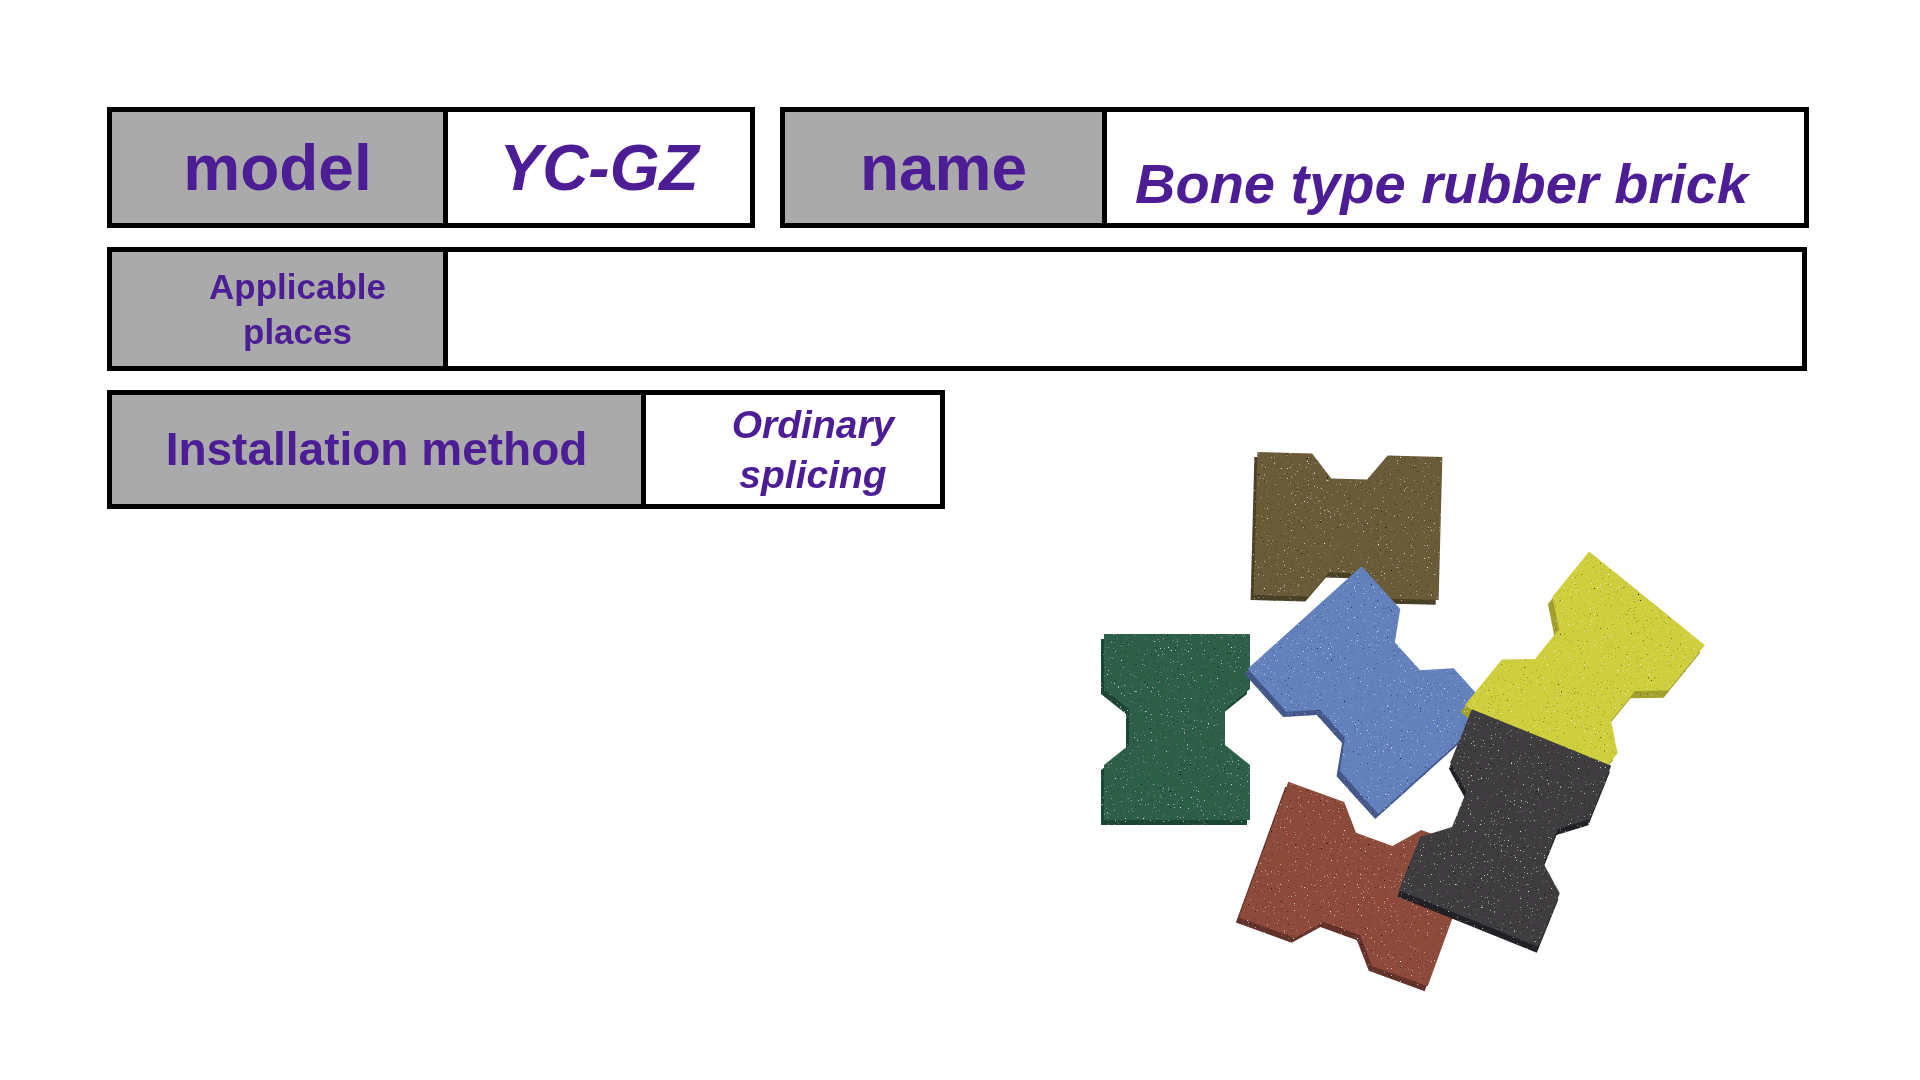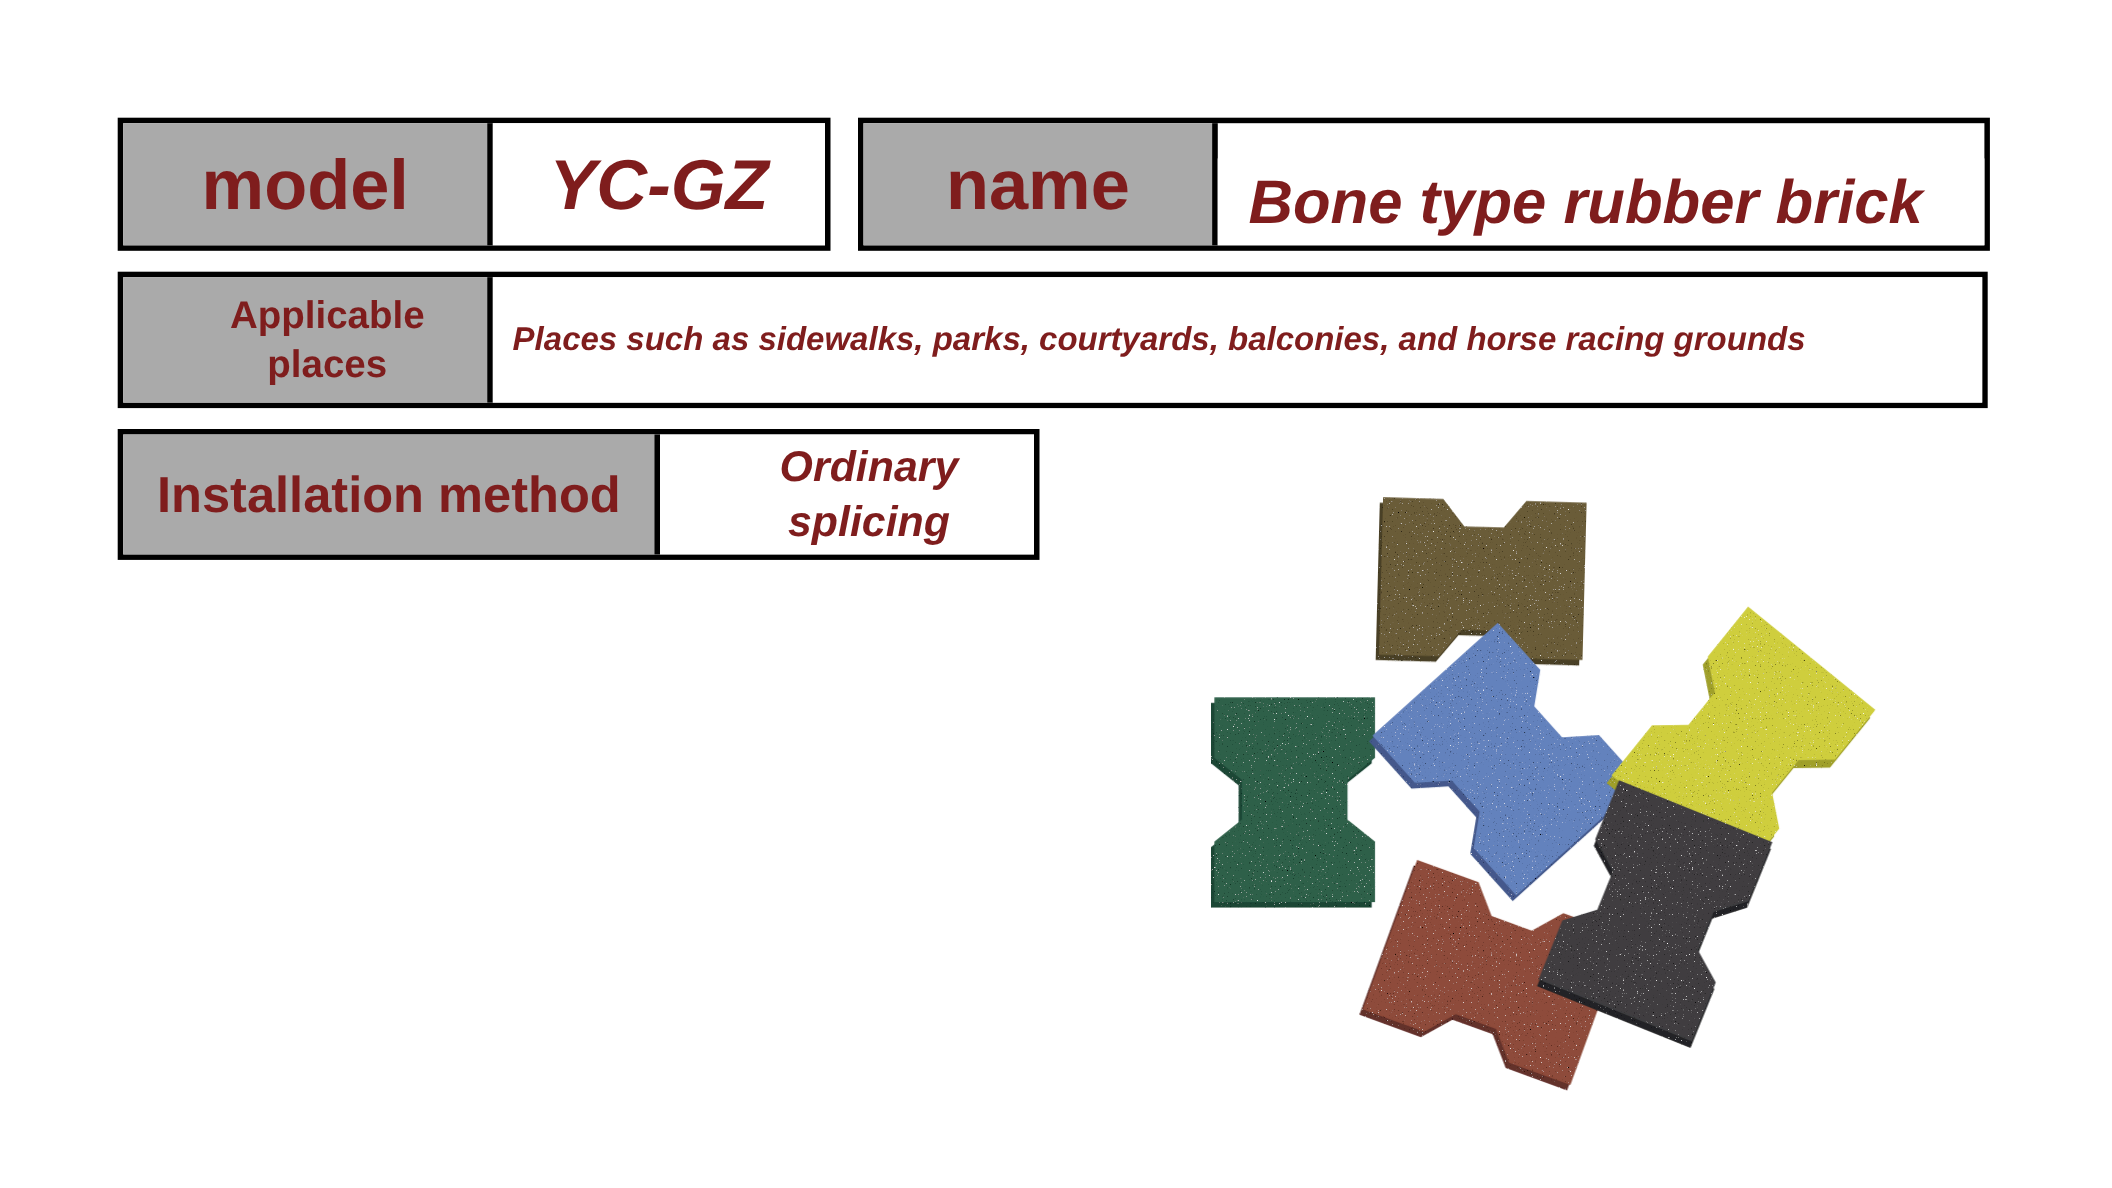--- a/index.html
+++ b/index.html
@@ -22,21 +22,21 @@
     display: flex;
     border: 5px solid #000000;
     background: #ffffff;
     box-sizing: border-box;
   }
   .cell {
     display: flex;
     align-items: center;
     justify-content: center;
     box-sizing: border-box;
-    color: #7f1d1d;
+    color: #4c1d95;
     font-weight: bold;
     text-align: center;
     line-height: 1.25;
   }
   .cell.label {
     background: #aaaaaa;
     border-right: 5px solid #000000;
     flex: 0 0 auto;
   }
   .cell.value { background: #ffffff; flex: 1 1 auto; font-style: italic; }
@@ -53,21 +53,21 @@
   #tbl-name .label { width: 322px; font-size: 64px; }
   #tbl-name .value { font-size: 56px; padding-left: 28px; margin-top: 32px; }
 
   
   #tbl-places { left: 107px; top: 247px; width: 1700px; height: 124px; }
   #tbl-places .label { width: 336px; font-size: 35px; line-height: 1.3; }
   #tbl-places .value { font-size: 30px; padding-left: 18px; padding-right: 10px; }
 
   
   #tbl-install { left: 107px; top: 390px; width: 838px; height: 119px; }
-  #tbl-install .label { width: 488px; font-size: 46px; }
+  #tbl-install .label { width: 534px; font-size: 46px; }
   #tbl-install .value { font-size: 39px; line-height: 1.28; }
 
   #photo {
     position: absolute;
     left: 1080px;
     top: 430px;
     width: 700px;
     height: 570px;
   }
 </style>
@@ -91,23 +91,20 @@
     </div>
     <div class="cell value left">
       <span>Bone type rubber brick</span>
     </div>
   </div>
 
   <div class="tbl" id="tbl-places">
     <div class="cell label">
       <span class="prewrap">Applicable
 places</span>
-    </div>
-    <div class="cell value left">
-      <span>Places such as sidewalks, parks, courtyards, balconies, and horse racing grounds</span>
     </div>
   </div>
 
   <div class="tbl" id="tbl-install">
     <div class="cell label">
       <span>Installation method</span>
     </div>
     <div class="cell value">
       <span class="prewrap">Ordinary
 splicing</span>

